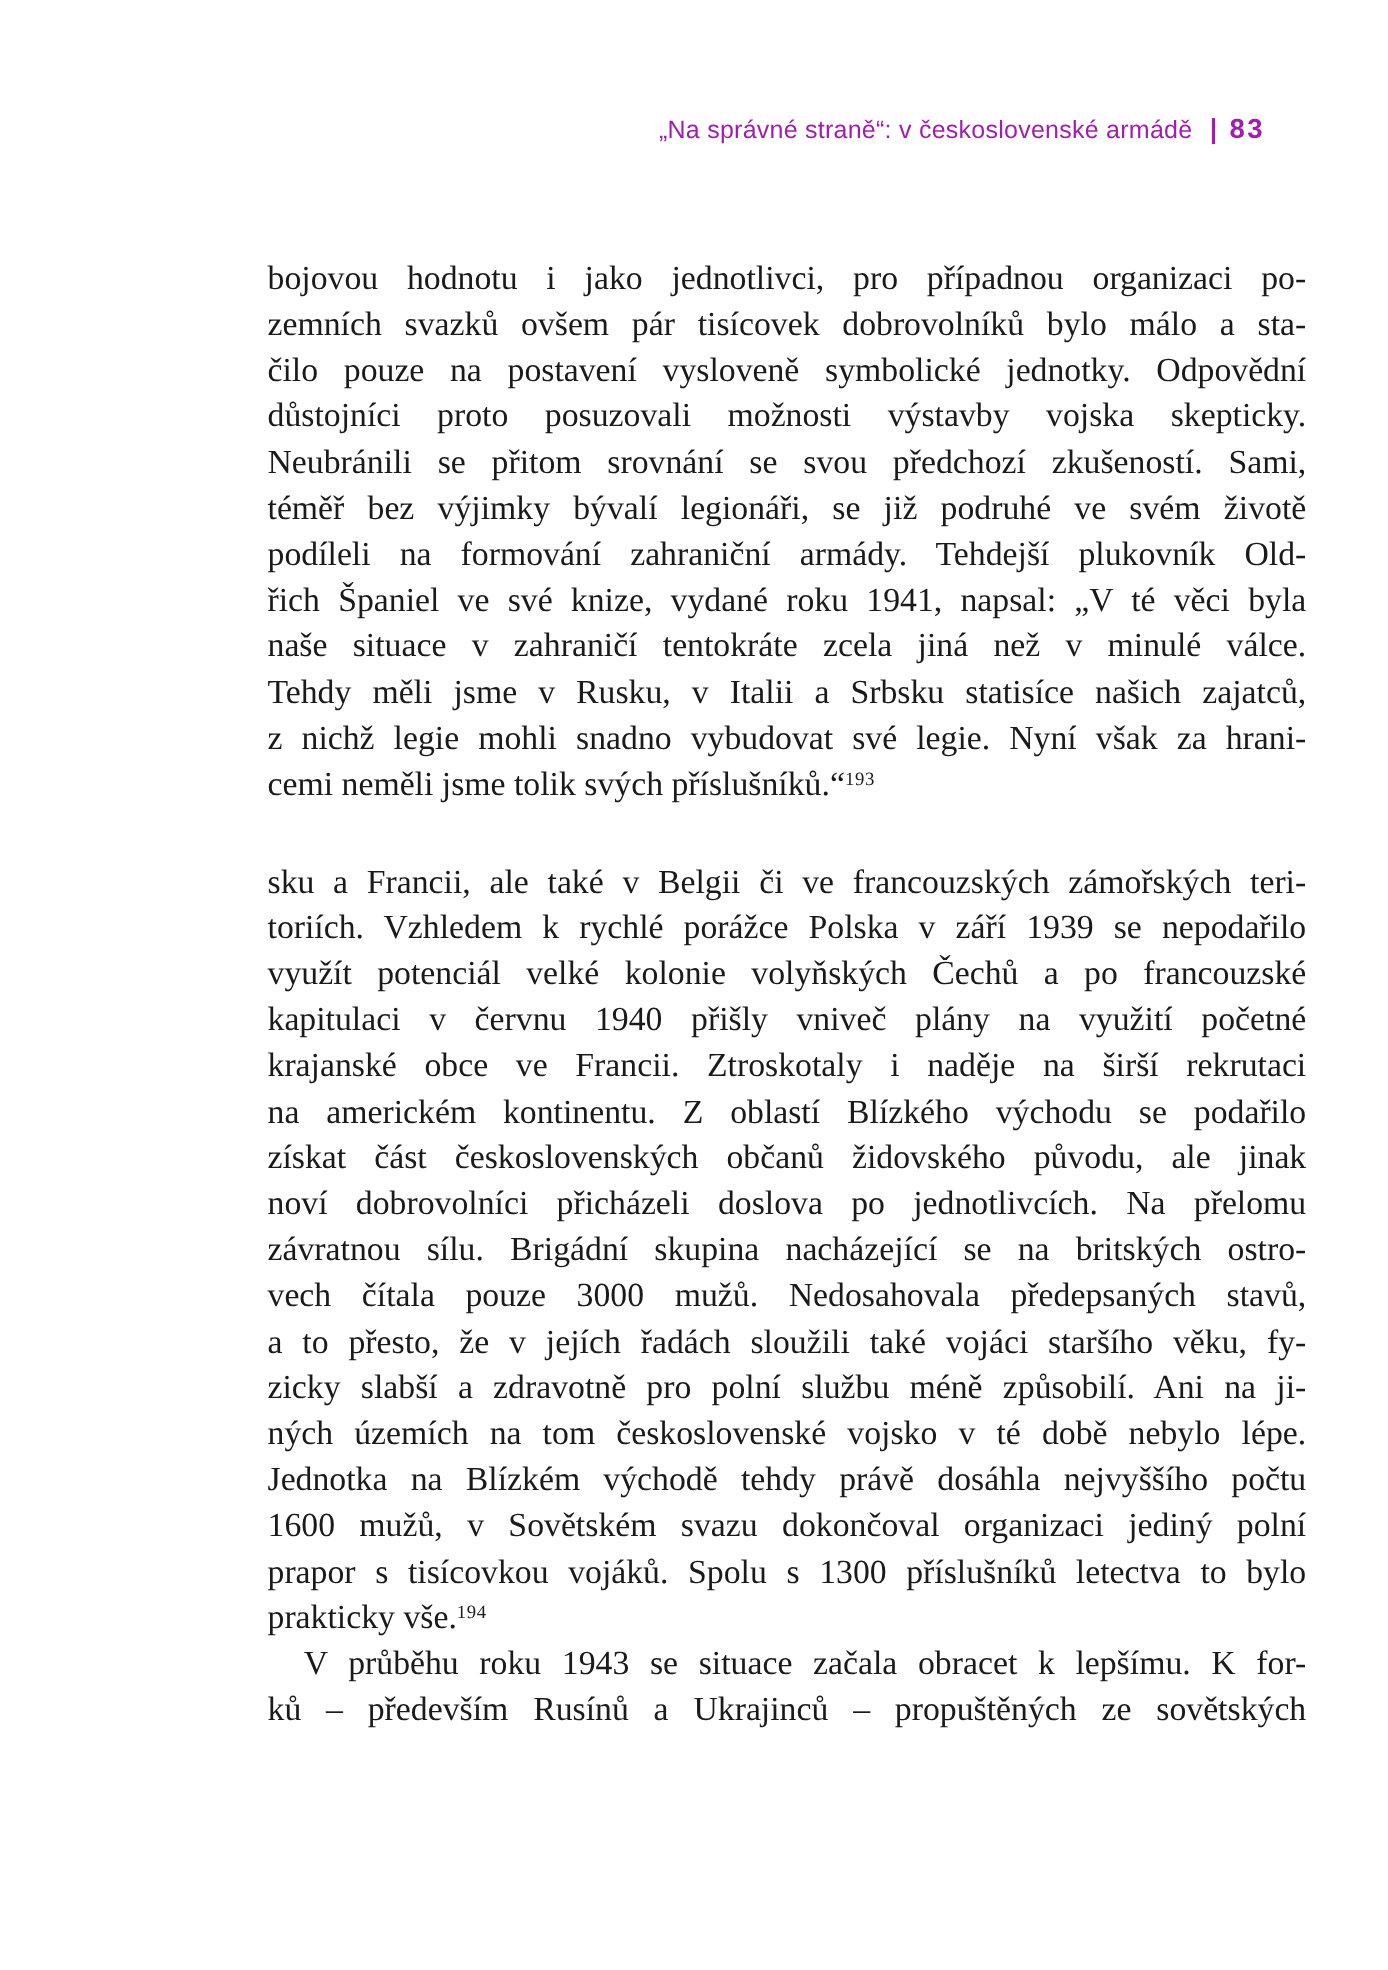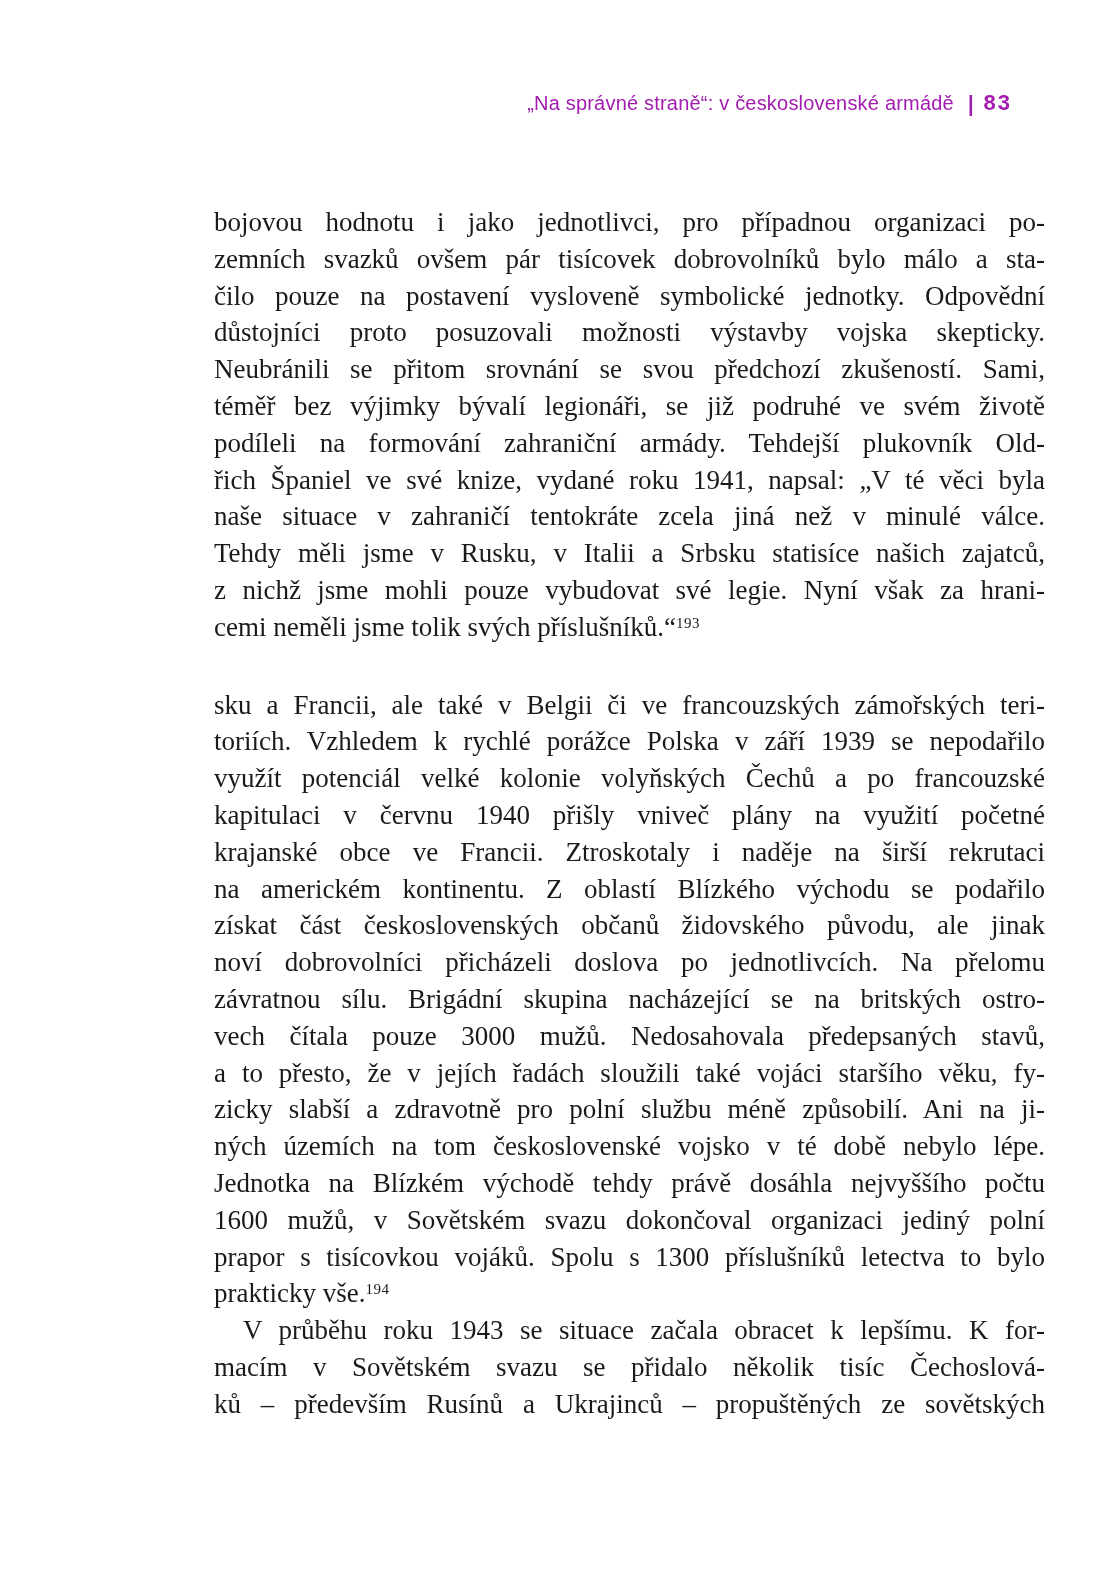--- a/index.html
+++ b/index.html
@@ -89,21 +89,21 @@
         <div class="line"><span>bojovou hodnotu i jako jednotlivci, pro případnou organizaci po-</span></div>
         <div class="line"><span>zemních svazků ovšem pár tisícovek dobrovolníků bylo málo a sta-</span></div>
         <div class="line"><span>čilo pouze na postavení vysloveně symbolické jednotky. Odpovědní</span></div>
         <div class="line"><span>důstojníci proto posuzovali možnosti výstavby vojska skepticky.</span></div>
         <div class="line"><span>Neubránili se přitom srovnání se svou předchozí zkušeností. Sami,</span></div>
         <div class="line"><span>téměř bez výjimky bývalí legionáři, se již podruhé ve svém životě</span></div>
         <div class="line"><span>podíleli na formování zahraniční armády. Tehdejší plukovník Old-</span></div>
         <div class="line"><span>řich Španiel ve své knize, vydané roku 1941, napsal: „V té věci byla</span></div>
         <div class="line"><span>naše situace v zahraničí tentokráte zcela jiná než v minulé válce.</span></div>
         <div class="line"><span>Tehdy měli jsme v Rusku, v Italii a Srbsku statisíce našich zajatců,</span></div>
-        <div class="line"><span>z nichž jsme mohli pouze vybudovat své legie. Nyní však za hrani-</span></div>
+        <div class="line"><span>z nichž legie mohli snadno vybudovat své legie. Nyní však za hrani-</span></div>
         <div class="line para-end"><span>cemi neměli jsme tolik svých příslušníků.“</span><sup>193</sup></div>
       </div>
       <div class="paragraph">
         <div class="line"><span>sku a Francii, ale také v Belgii či ve francouzských zámořských teri-</span></div>
         <div class="line"><span>toriích. Vzhledem k rychlé porážce Polska v září 1939 se nepodařilo</span></div>
         <div class="line"><span>využít potenciál velké kolonie volyňských Čechů a po francouzské</span></div>
         <div class="line"><span>kapitulaci v červnu 1940 přišly vniveč plány na využití početné</span></div>
         <div class="line"><span>krajanské obce ve Francii. Ztroskotaly i naděje na širší rekrutaci</span></div>
         <div class="line"><span>na americkém kontinentu. Z oblastí Blízkého východu se podařilo</span></div>
         <div class="line"><span>získat část československých občanů židovského původu, ale jinak</span></div>
@@ -113,18 +113,17 @@
         <div class="line"><span>a to přesto, že v jejích řadách sloužili také vojáci staršího věku, fy-</span></div>
         <div class="line"><span>zicky slabší a zdravotně pro polní službu méně způsobilí. Ani na ji-</span></div>
         <div class="line"><span>ných územích na tom československé vojsko v té době nebylo lépe.</span></div>
         <div class="line"><span>Jednotka na Blízkém východě tehdy právě dosáhla nejvyššího počtu</span></div>
         <div class="line"><span>1600 mužů, v Sovětském svazu dokončoval organizaci jediný polní</span></div>
         <div class="line"><span>prapor s tisícovkou vojáků. Spolu s 1300 příslušníků letectva to bylo</span></div>
         <div class="line para-end"><span>prakticky vše.</span><sup>194</sup></div>
       </div>
       <div class="paragraph">
         <div class="line indent"><span>V průběhu roku 1943 se situace začala obracet k lepšímu. K for-</span></div>
-        <div class="line"><span>macím v Sovětském svazu se přidalo několik tisíc Čechoslová-</span></div>
         <div class="line"><span>ků – především Rusínů a Ukrajinců – propuštěných ze sovětských</span></div>
       </div>
     </div>
 
 </div>
 
 </body></html>

